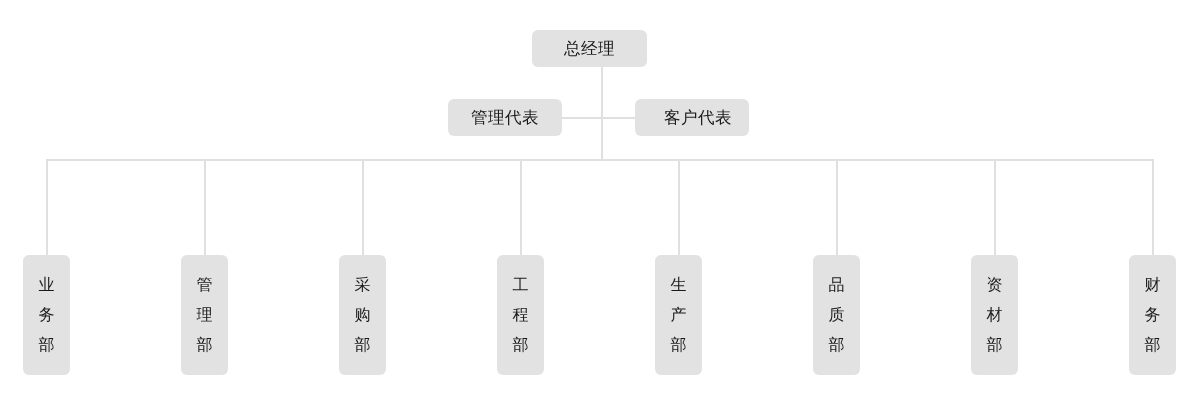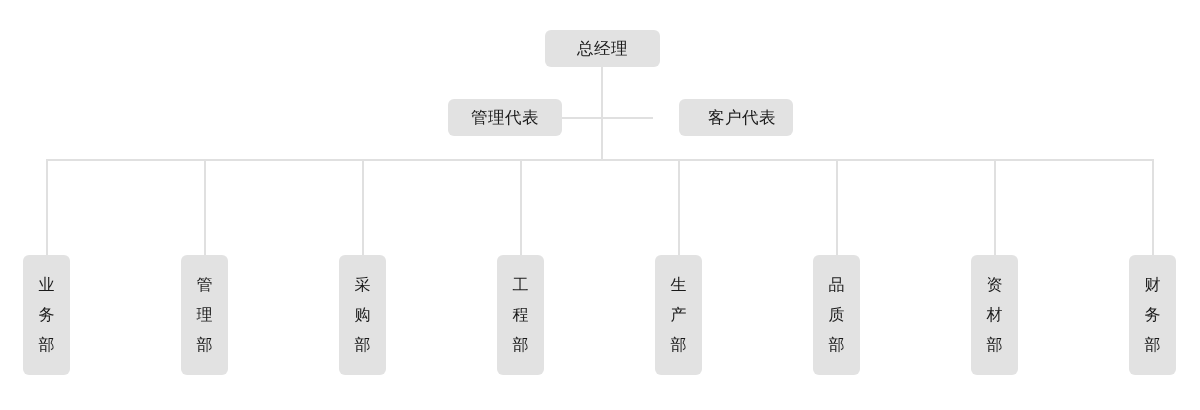--- a/index.html
+++ b/index.html
@@ -74,29 +74,29 @@
 
   <div class="line line-v" style="left:46px;   top:159px; height:96px;"></div>
   <div class="line line-v" style="left:204px;  top:159px; height:96px;"></div>
   <div class="line line-v" style="left:362px;  top:159px; height:96px;"></div>
   <div class="line line-v" style="left:520px;  top:159px; height:96px;"></div>
   <div class="line line-v" style="left:678px;  top:159px; height:96px;"></div>
   <div class="line line-v" style="left:836px;  top:159px; height:96px;"></div>
   <div class="line line-v" style="left:994px;  top:159px; height:96px;"></div>
   <div class="line line-v" style="left:1152px; top:159px; height:96px;"></div>
 
-  <div class="node node-top" style="left:545px; top:30px; width:115px;">
+  <div class="node node-top" style="left:532px; top:30px; width:115px;">
     <span>总经理</span>
   </div>
 
   <div class="node node-mid" style="left:448px; top:99px; width:114px;">
     <span>管理代表</span>
   </div>
 
-  <div class="node node-mid" style="left:679px; top:99px; width:114px;padding-left:12px;">
+  <div class="node node-mid" style="left:635px; top:99px; width:114px;padding-left:12px;">
     <span>客户代表</span>
   </div>
 
   <div class="node node-leaf" style="left:23px; top:255px;">
     <span class="vchar">业</span>
     <span class="vchar">务</span>
     <span class="vchar">部</span>
   </div>
 
   <div class="node node-leaf" style="left:181px; top:255px;">

